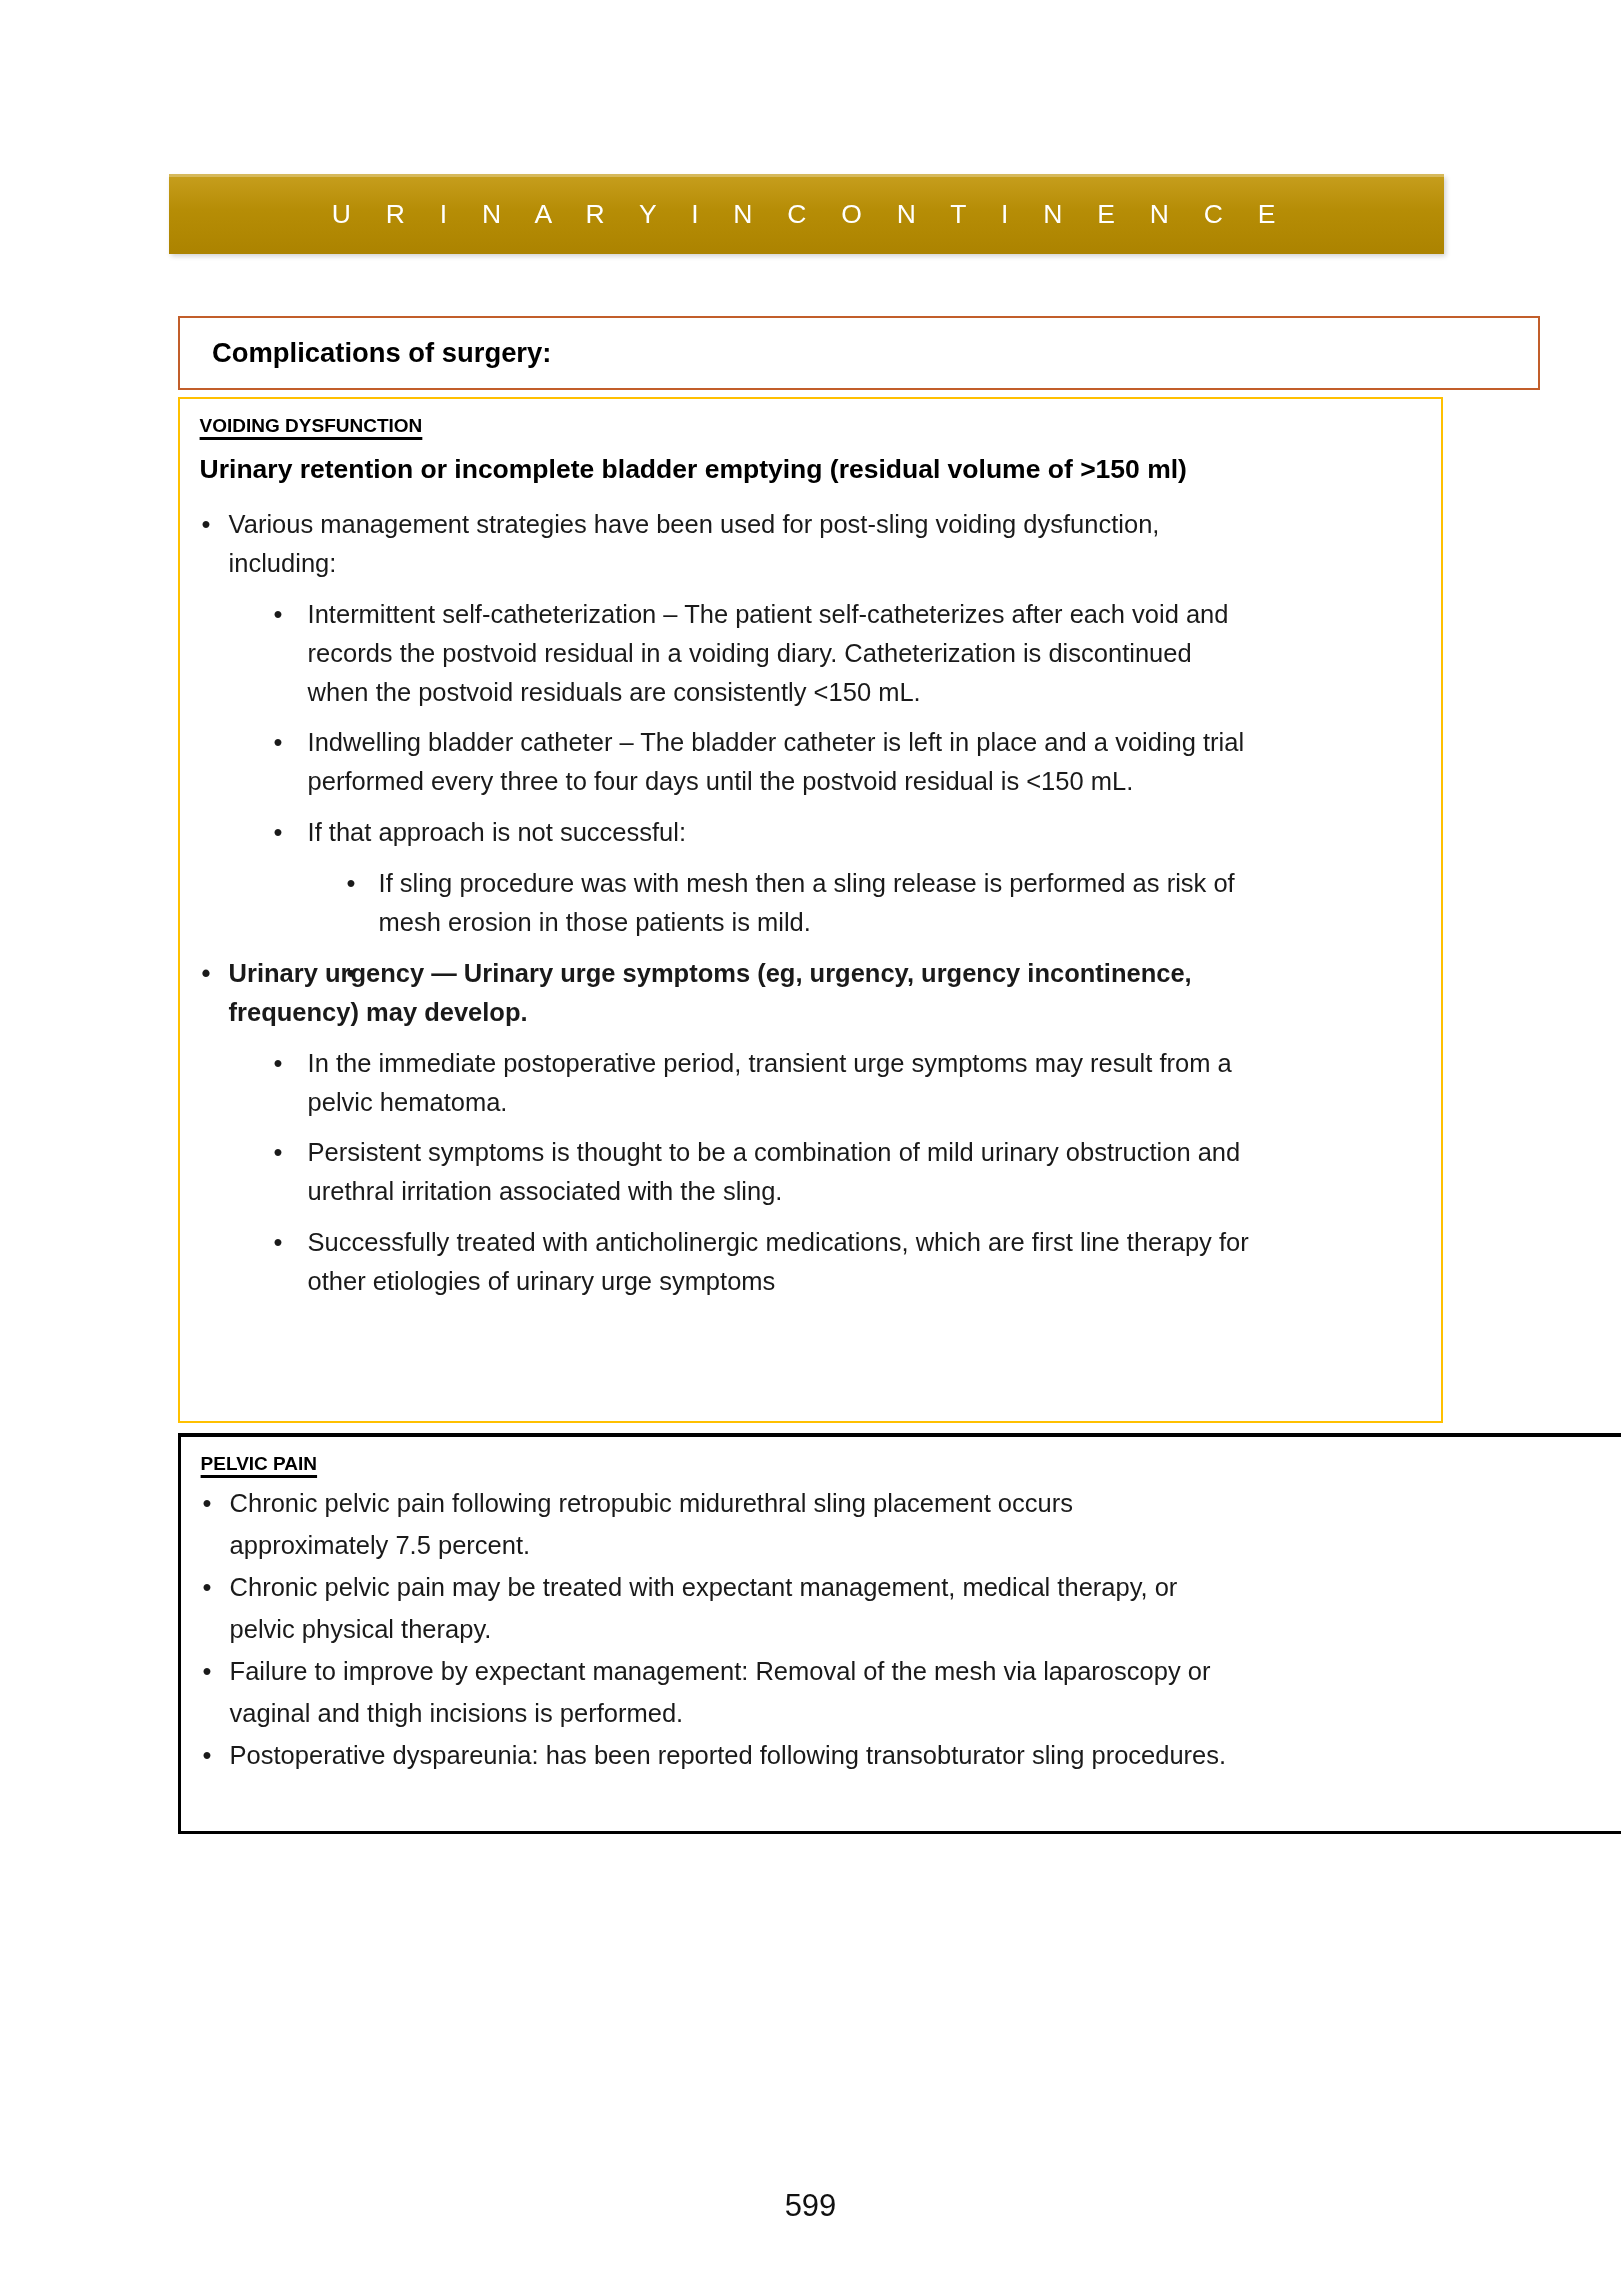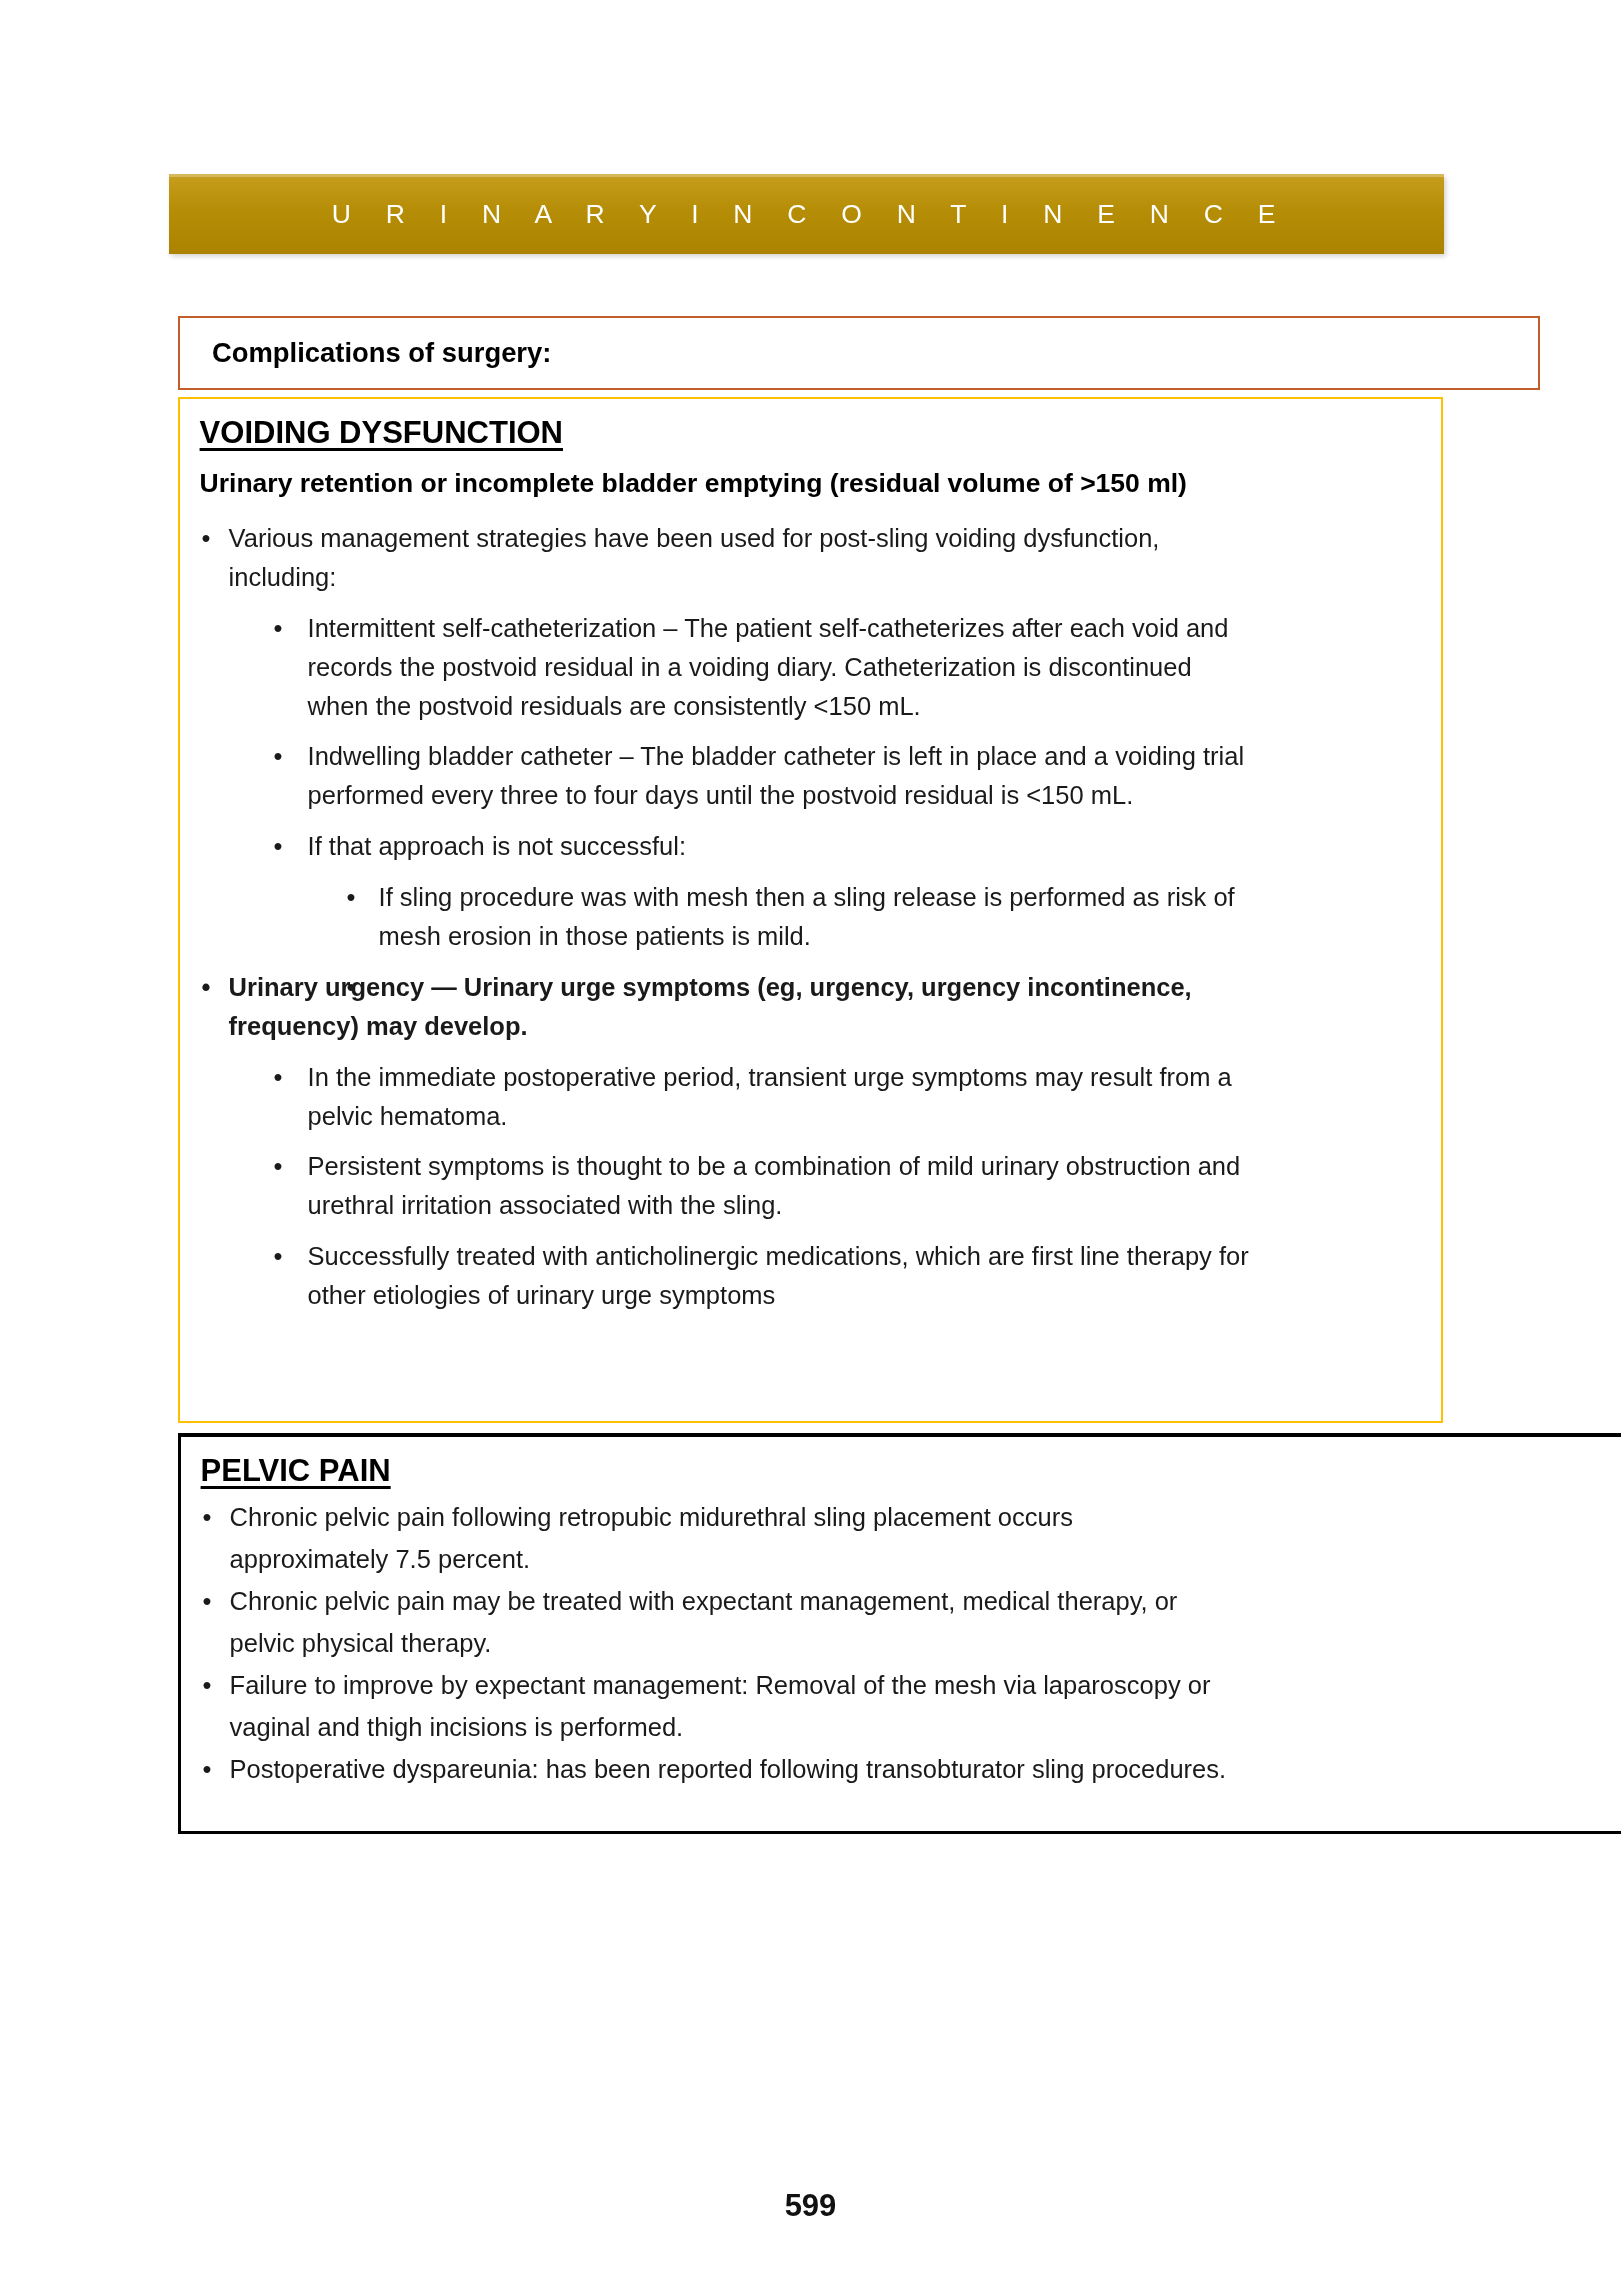--- a/index.html
+++ b/index.html
@@ -76,21 +76,21 @@
   .voiding-box {
     position: absolute;
     left: 178px; top: 397px;
     width: 1265px; height: 1026px;
     background: #ffffff;
     border: 2.9px solid #FFC000;
     padding: 15.7px 24.5px 0 19.6px;
     overflow: hidden;
   }
   .section-heading {
-    font-size: 31px;
+    font-size: 19px;
     font-weight: 700;
     color: #000000;
     text-decoration: underline;
     text-decoration-thickness: 2.9px;
     text-underline-offset: 4.9px;
     margin-bottom: 17.6px;
   }
   .voiding-box .sub-heading {
     font-size: 26.5px;
     font-weight: 700;
@@ -130,21 +130,21 @@
   .li.bold { font-weight: 700; margin-top: 9.8px; }
   .li .tx { white-space: pre-line; }
 
   
   .page-number {
     position: absolute;
     left: 0; top: 2188px;
     width: 100%;
     text-align: center;
     font-size: 31px;
-    font-weight: 700;
+    font-weight: 400;
     color: #111111;
   }
 </style>
 </head>
 <body>
 
 <div class="page">
 
   <div class="top-banner">
     <span class="title">U R I N A R Y   I N C O N T I N E N C E</span>

